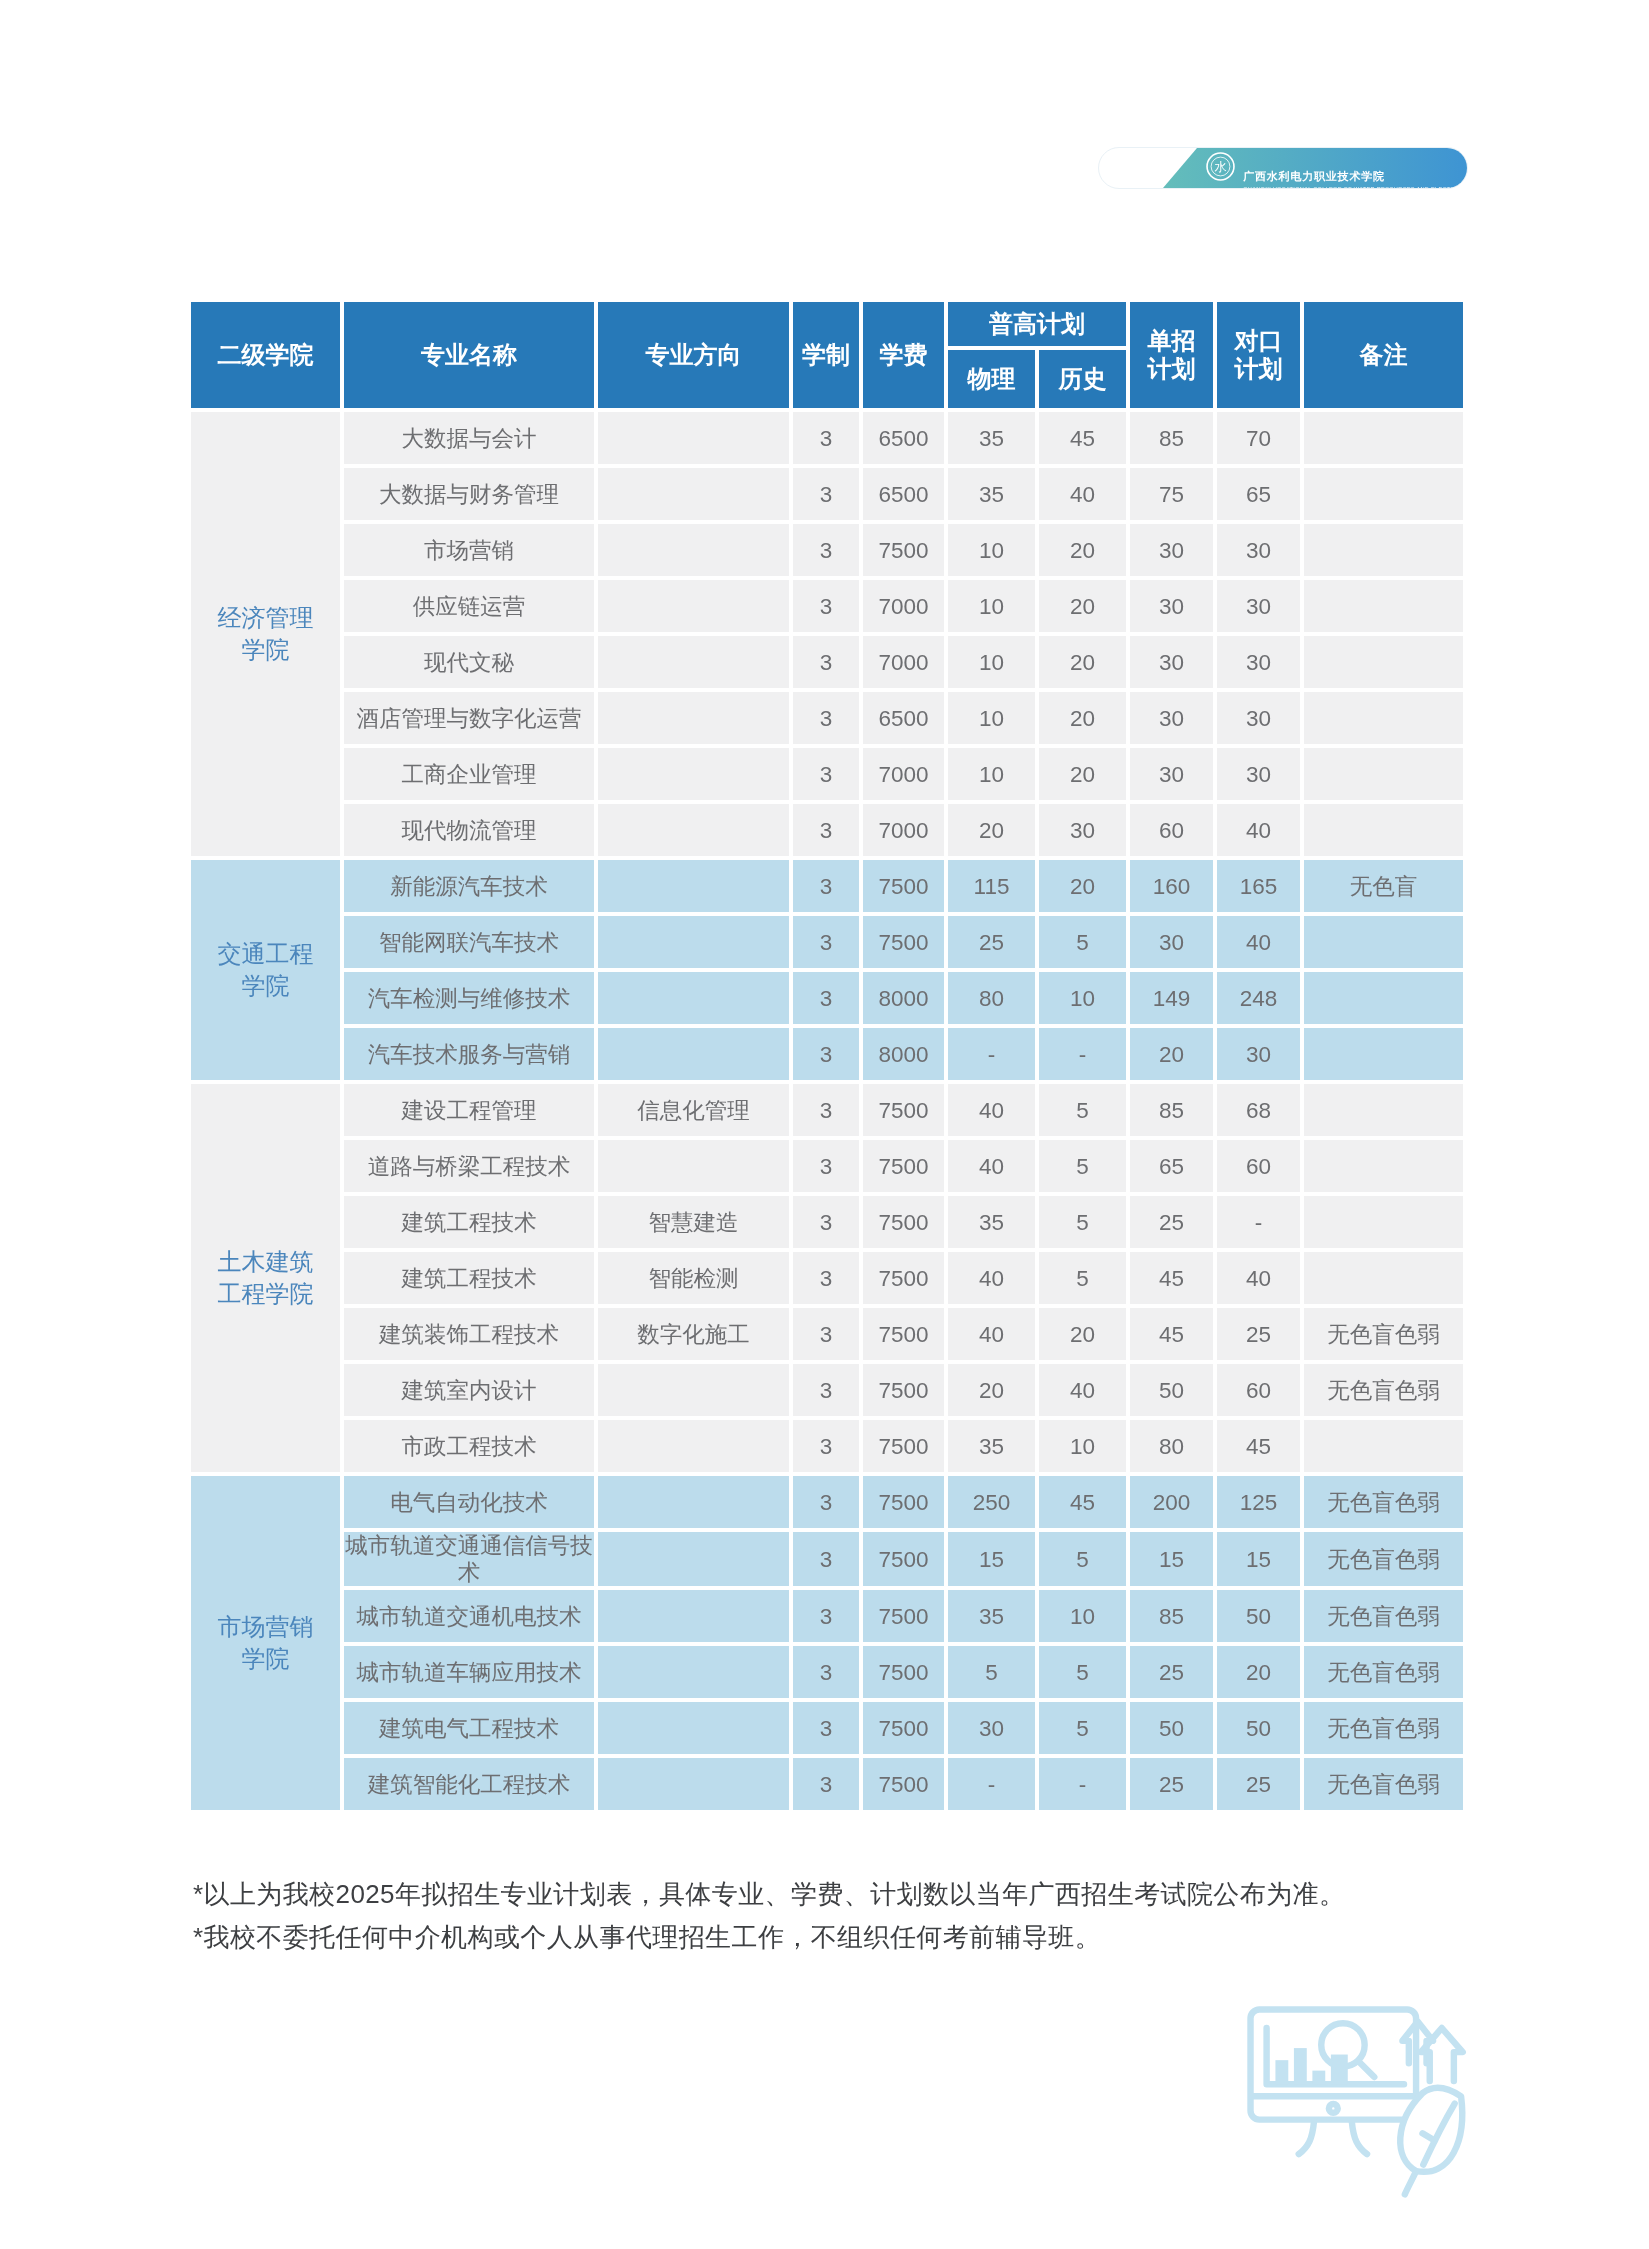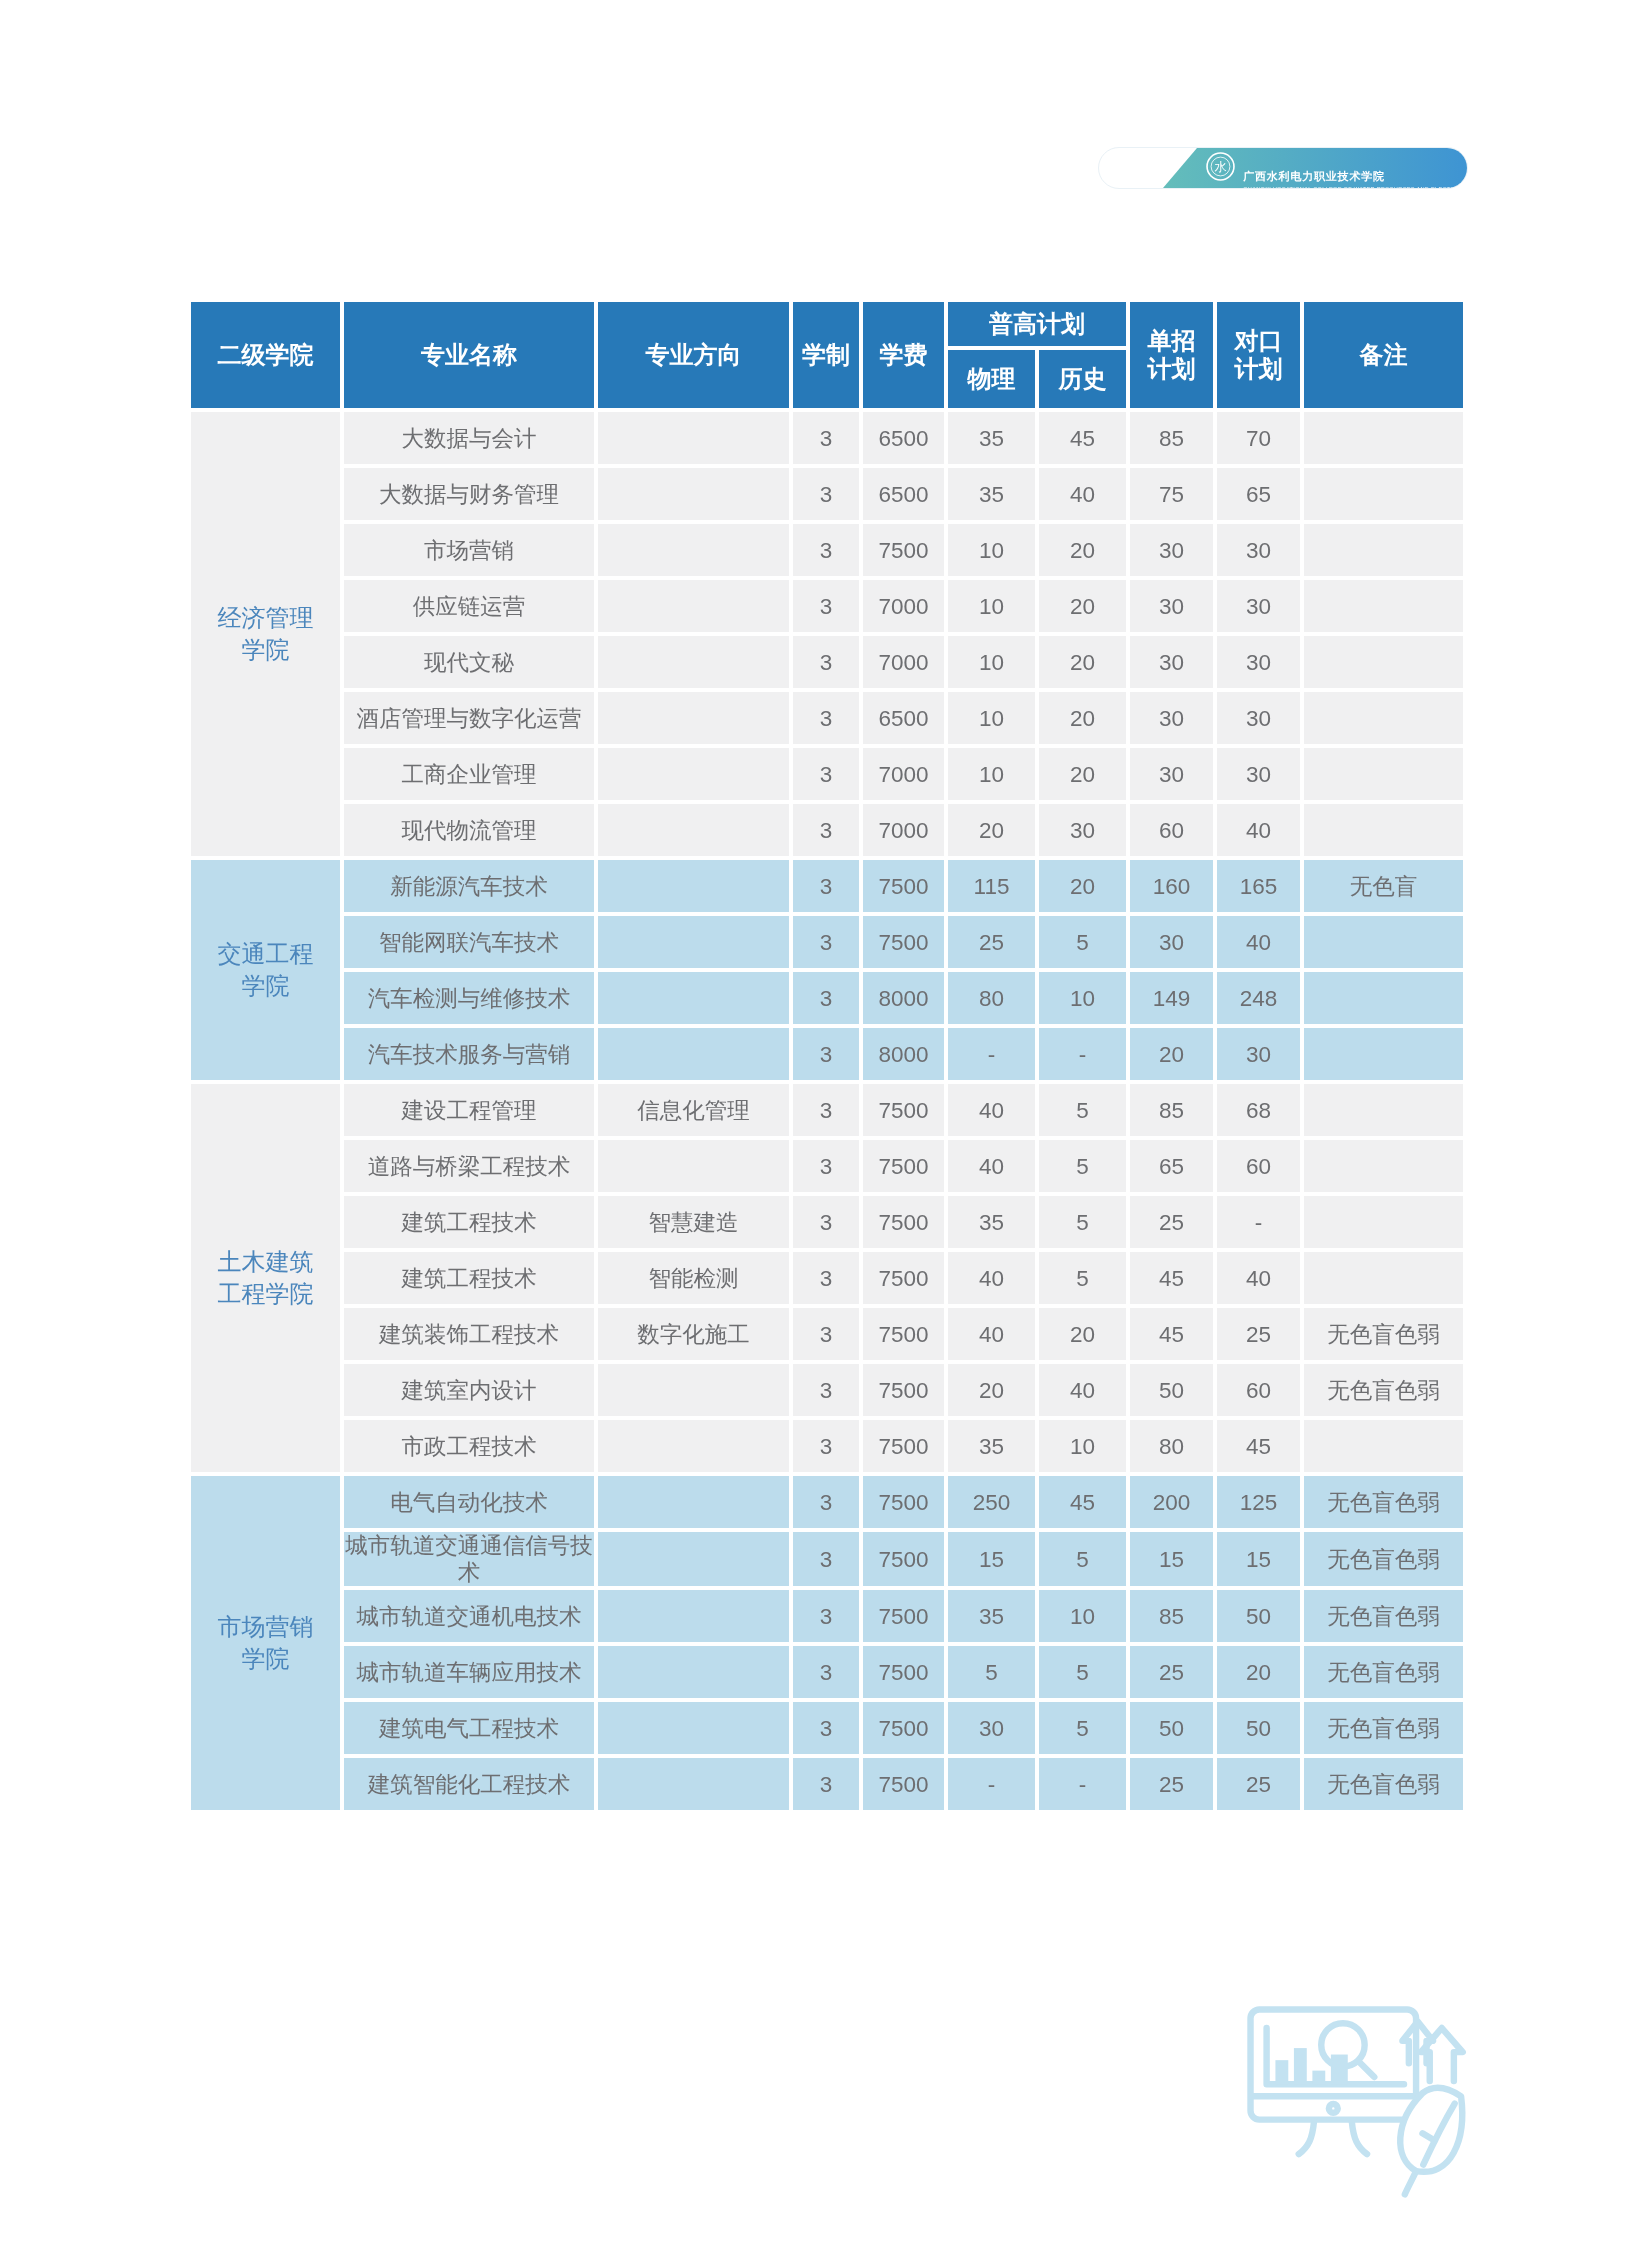--- a/index.html
+++ b/index.html
@@ -407,20 +407,22 @@
         <td class="blue">-</td>
         <td class="blue">-</td>
         <td class="blue">25</td>
         <td class="blue">25</td>
         <td class="blue">无色盲色弱</td>
       </tr>
     </tbody>
 </table>
 
 <div class="footnotes">
+  <div>*以上为我校2025年拟招生专业计划表，具体专业、学费、计划数以当年广西招生考试院公布为准。</div>
+  <div>*我校不委托任何中介机构或个人从事代理招生工作，不组织任何考前辅导班。</div>
 </div>
 
 <div class="deco">
   <svg width="266" height="217" viewBox="0 0 330 270" fill="none" stroke="#c3e2f1" stroke-width="8" stroke-linecap="round" stroke-linejoin="round">
     <g>
       <path d="M232 100 V72 H224 L243 48 L262 72 H254 V100"></path>
       <path d="M258 122 V86 H247 L273 56 L299 86 H288 V122"></path>
     </g>
     <g>
       <rect x="35" y="33" width="206" height="137" rx="11"></rect>

